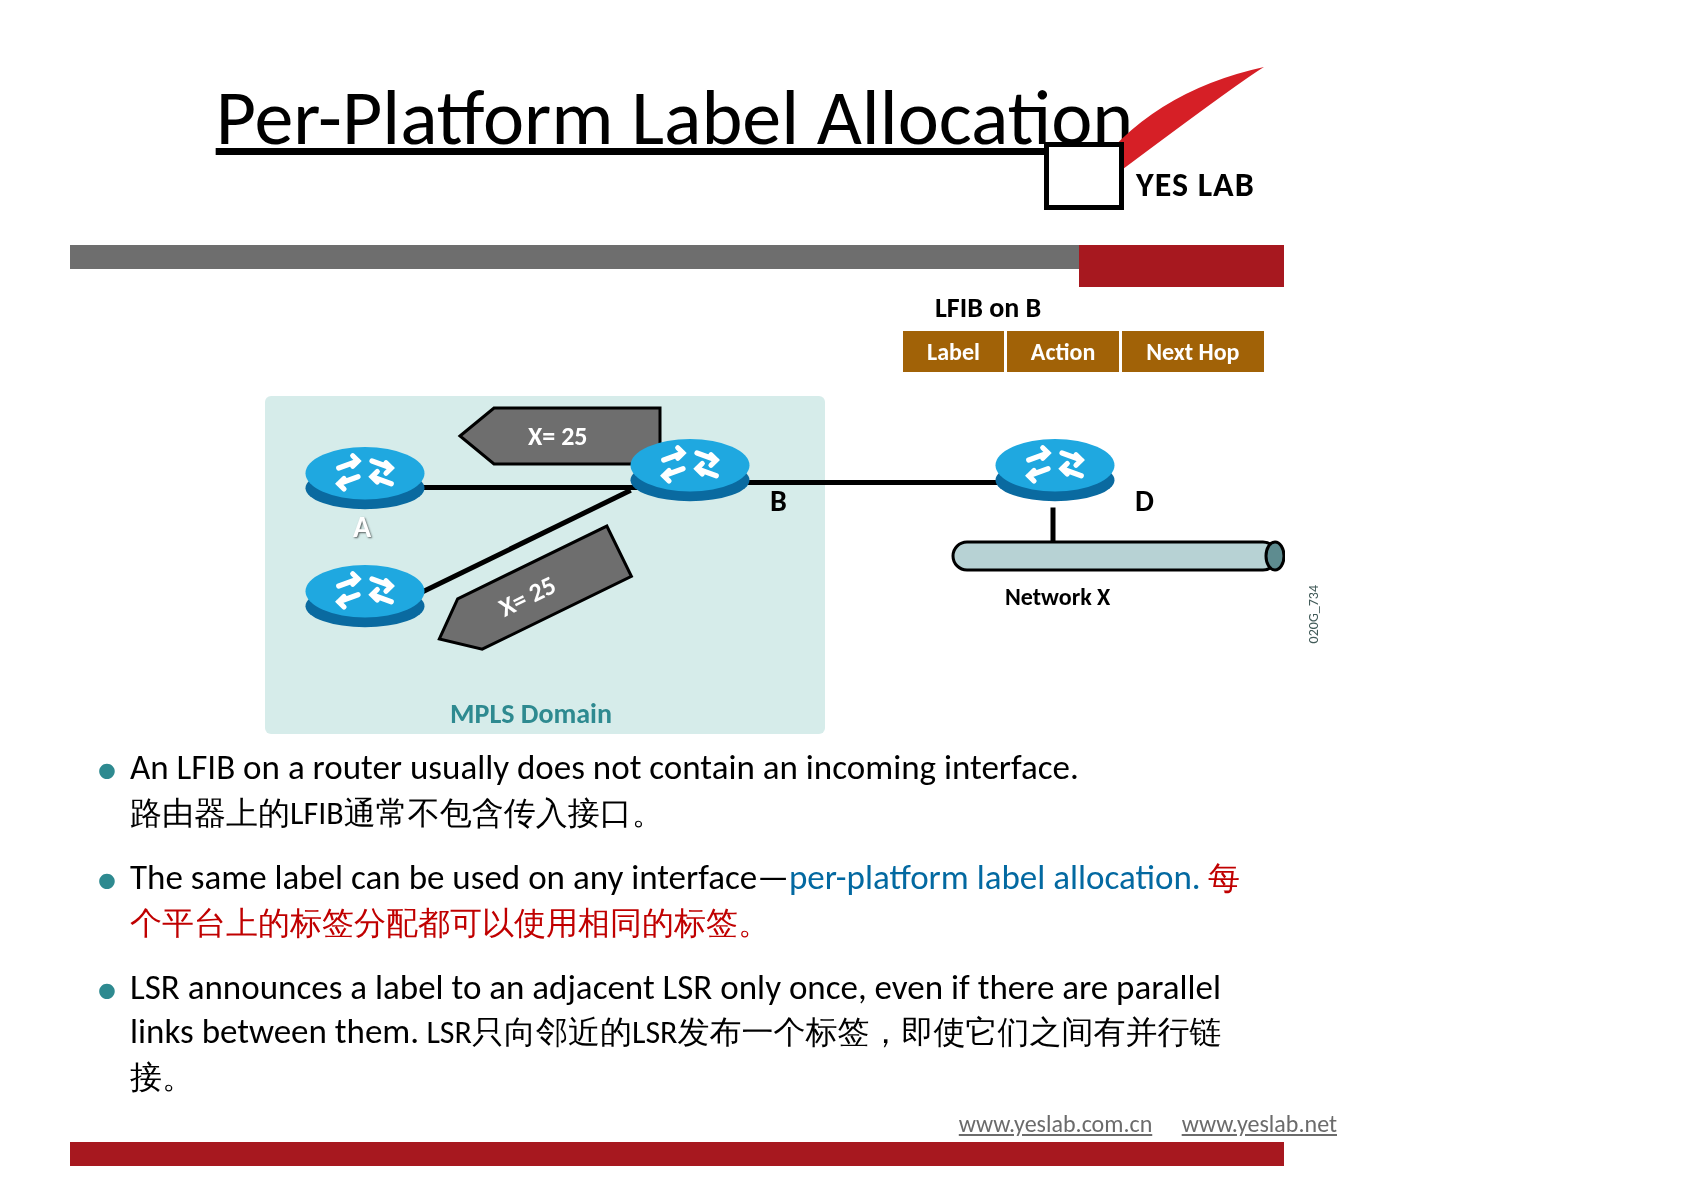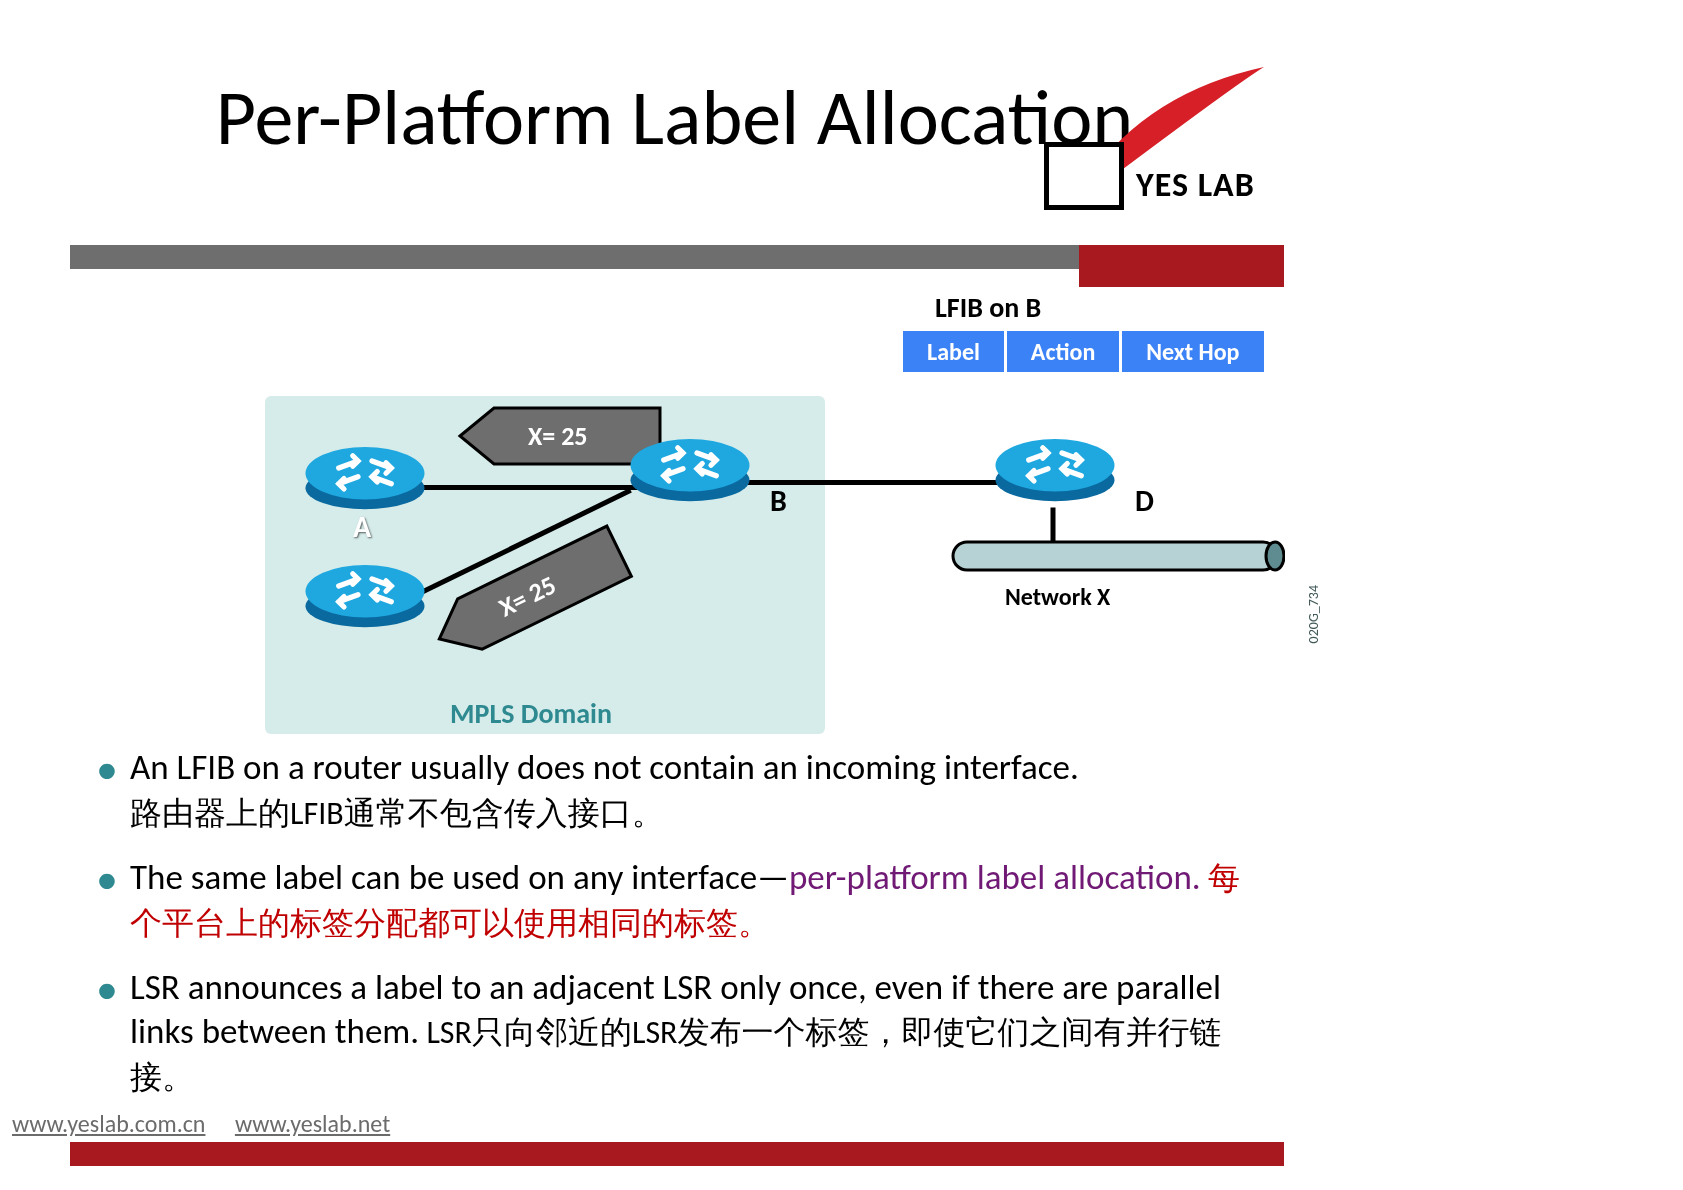--- a/index.html
+++ b/index.html
@@ -9,20 +9,21 @@
     background: #ffffff;
     font-family: "Calibri", "Segoe UI", Arial, sans-serif;
     position: relative;
     overflow: hidden;
   }
   .slide {
     width: 1349px;
     height: 1190px;
     position: relative;
     padding: 70px 90px 40px 90px;
+    text-decoration: underline;
   }
   .title {
     font-size: 78px;
     color: #000;
     text-align: center;
     font-weight: 400;
     letter-spacing: 0px;
   }
   .logo-wrap {
     position: absolute;
@@ -128,21 +129,21 @@
   .lfib-table {
     position: absolute;
     top: 38px;
     left: 635px;
     border-collapse: collapse;
     font-size: 24px;
     color: #fff;
   }
   .lfib-table th, .lfib-table td {
     border: 3px solid #fff;
-    background: #3b82f6;
+    background: #a16207;
     padding: 6px 24px;
     text-align: center;
     font-weight: 700;
   }
 
   .tag-arrow {
     position: absolute;
   }
   .tag-arrow svg { overflow: visible; }
   .tag-text {
@@ -197,29 +198,29 @@
     position: absolute;
     left: 6px;
     top: -4px;
     color: #2e8a90;
     font-size: 44px;
   }
   .sub-cn {
     font-size: 32px;
     color: #000;
   }
-  .red-text { color: #701a75; }
+  .red-text { color: #0369a1; }
   .red-cn { color: #c00000; font-size: 32px; }
 
   .footer-links {
     position: absolute;
     bottom: 52px;
     left: 0;
     width: 100%;
-    text-align: left;
+    text-align: right;
     font-size: 24px;
     color: #6b6b6b;
   }
   .footer-links span { text-decoration: underline; margin: 0 12px; }
   .footer-bar {
     position: absolute;
     bottom: 24px;
     left: 70px;
     right: 65px;
     height: 24px;

